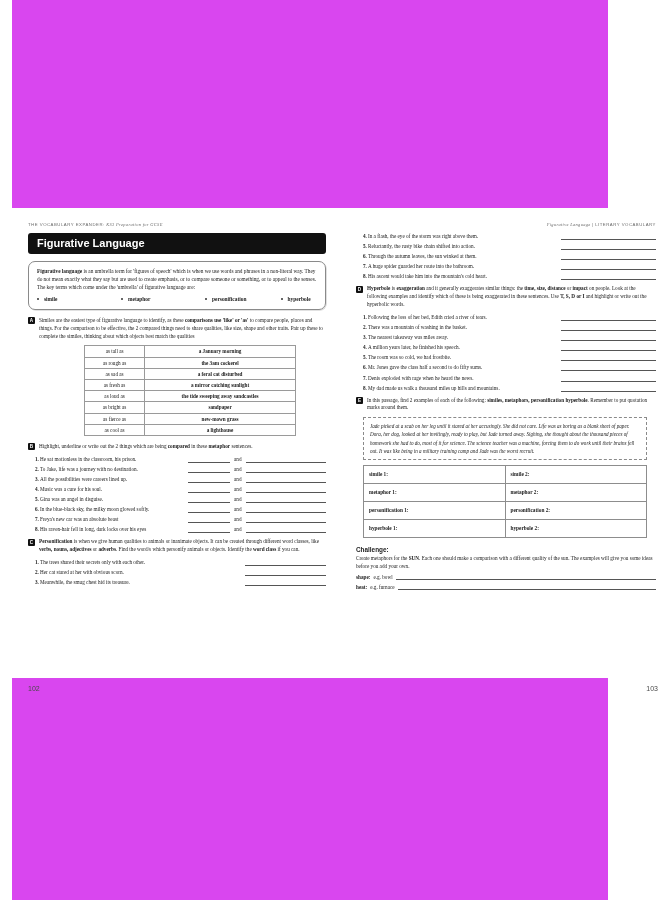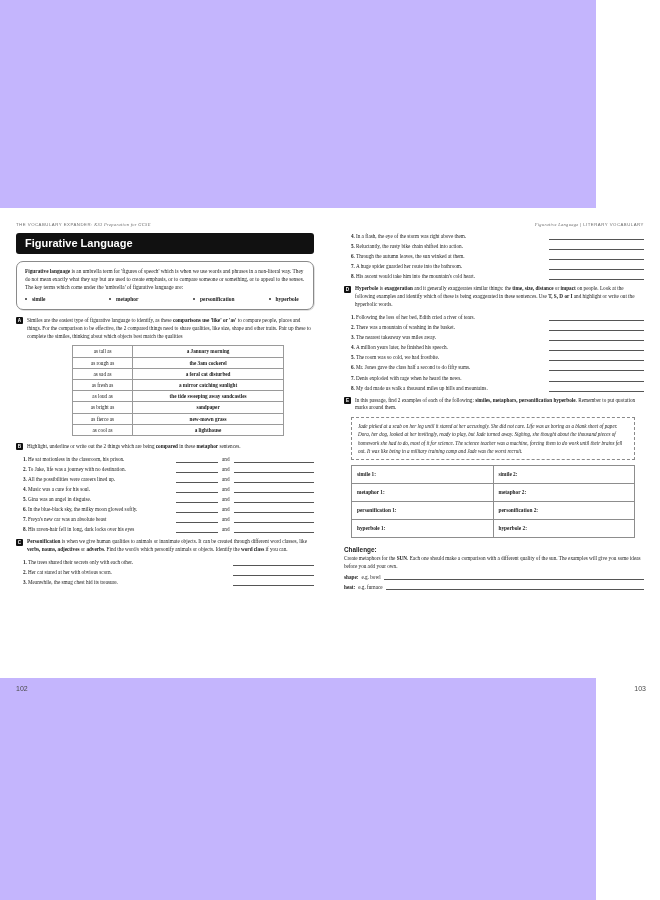--- a/index.html
+++ b/index.html
@@ -5,22 +5,22 @@
 <style>
   html,body{margin:0;padding:0;}
   body{
     width:660px;height:900px;
     background:#ffffff;
     font-family:"Liberation Serif", serif;
     color:#1a1a1a;
     overflow:hidden;
   }
   .page-wrap{
-    position:absolute;left:0;top:0;width:596px;height:900px;
-    background:#c4b5fd;
+    position:absolute;left:12px;top:0;width:596px;height:900px;
+    background:#d946ef;
   }
   .spread{
     position:absolute;
     left:0;top:208px;
     width:660px;height:470px;
     display:flex;
   }
   .page{
     width:330px;
     height:470px;

